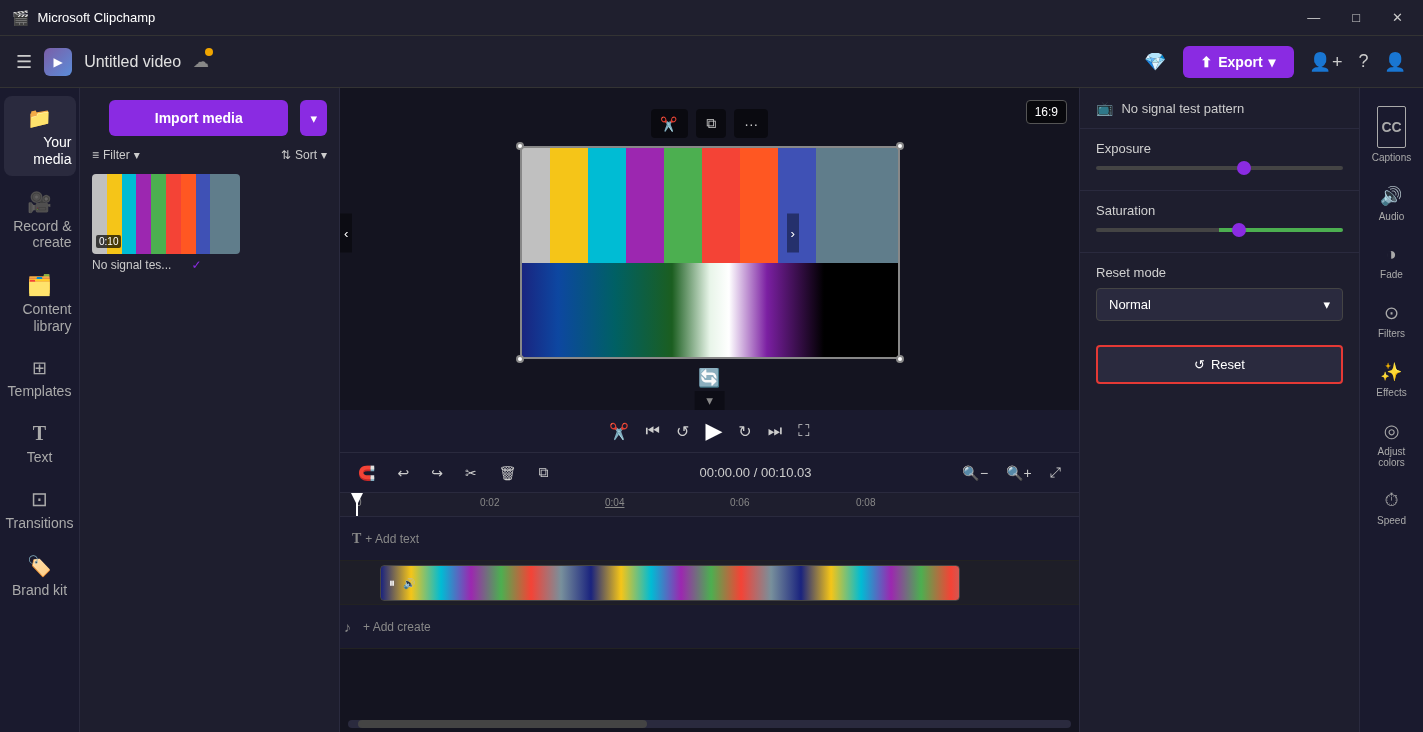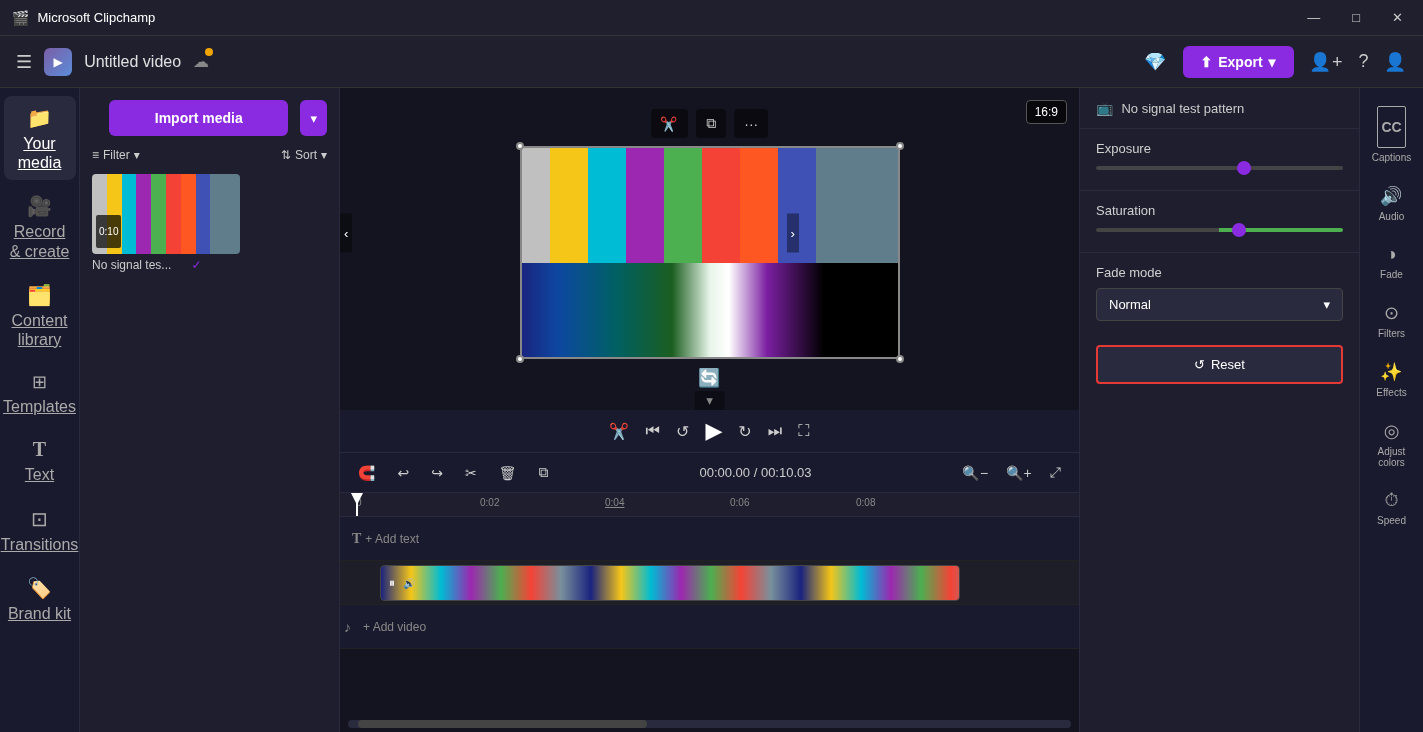--- a/index.html
+++ b/index.html
@@ -26,32 +26,32 @@
     .topbar-icon-btn { color: #ccc; font-size: 18px; cursor: pointer; background: none; border: none; }
 
     
     .content { display: flex; flex: 1; overflow: hidden; }
 
     
     .sidebar { width: 80px; background: #1a1a2e; display: flex; flex-direction: column; align-items: center; padding-top: 8px; border-right: 1px solid #2a2a3e; gap: 4px; }
     .sidebar-item { width: 72px; display: flex; flex-direction: column; align-items: center; padding: 10px 4px 8px; border-radius: 8px; cursor: pointer; color: #aaa; gap: 4px; }
     .sidebar-item.active { background: #2a2a3e; color: #fff; }
     .sidebar-item-icon { font-size: 20px; }
-    .sidebar-item-label { font-size: 16px; text-align: center; line-height: 1.2; text-decoration: underline; }
+    .sidebar-item-label { font-size: 14px; text-align: right; line-height: 1.2; }
 
     
     .media-panel { width: 260px; background: #1e1e2e; border-right: 1px solid #2a2a3e; display: flex; flex-direction: column; padding: 12px; overflow-y: auto; }
     .import-btn { background: #8a2be2; color: #fff; border: none; border-radius: 6px; padding: 10px 0; font-size: 14px; font-weight: 600; cursor: pointer; flex: 1; }
     .import-btn-wrapper { display: flex; gap: 12px; margin-bottom: 12px; margin-left: 17px; }
     .import-btn-arrow { background: #8a2be2; color: #fff; border: none; border-radius: 6px; padding: 10px 10px; font-size: 13px; cursor: pointer; }
     .media-controls { display: flex; justify-content: space-between; margin-bottom: 12px; }
     .media-ctrl-btn { background: none; border: none; color: #ccc; cursor: pointer; font-size: 12px; display: flex; align-items: center; gap: 4px; }
     .media-item { position: relative; cursor: pointer; }
     .media-thumbnail { width: 148px; height: 80px; background: linear-gradient(to right, #c0c0c0 10%, #f5c518 10% 20%, #00bcd4 20% 30%, #9c27b0 30% 40%, #4caf50 40% 50%, #f44336 50% 60%, #ff5722 60% 70%, #3f51b5 70% 80%, #607d8b 80%); border-radius: 4px; }
-    .media-duration { position: absolute; bottom: 24px; left: 4px; background: rgba(0,0,0,0.7); color: #fff; font-size: 10px; padding: 11px 3px; border-radius: 2px; }
+    .media-duration { position: absolute; bottom: 24px; left: 4px; background: rgba(0,0,0,0.7); color: #fff; font-size: 10px; padding: 1px 3px; border-radius: 2px; }
     .media-name { font-size: 12px; color: #ccc; margin-top: 4px; display: flex; align-items: center; gap: 20px; }
     .checkmark { color: #8a2be2; }
 
     
     .preview-area { flex: 1; background: #141420; display: flex; flex-direction: column; }
     .preview-top { flex: 1; display: flex; flex-direction: column; align-items: center; justify-content: center; position: relative; overflow: hidden; }
     .preview-toolbar { display: flex; gap: 8px; margin-bottom: 8px; }
     .preview-tool-btn { background: rgba(0,0,0,0.5); border: none; color: #ccc; padding: 6px 10px; border-radius: 4px; cursor: pointer; font-size: 14px; }
     .preview-canvas { position: relative; width: 380px; height: 213px; }
     .preview-video { width: 100%; height: 100%; background: linear-gradient(to right, #c0c0c0 8%, #f5c518 8% 18%, #00bcd4 18% 28%, #9c27b0 28% 38%, #4caf50 38% 48%, #f44336 48% 58%, #ff5722 58% 68%, #3f51b5 68% 78%, #607d8b 78% 88%); position: relative; border: none; }
@@ -307,21 +307,21 @@
                 <div class="video-clip-inner">
                   <span class="clip-pause-icon">⏸</span>
                   <span class="clip-audio-icon">🔊</span>
                 </div>
               </div>
             </div>
 
             <div class="track audio-track">
               <span class="music-note">♪</span>
               <div class="add-audio-btn">
-                <span>+ Add video</span>
+                <span>+ Add create</span>
               </div>
             </div>
           </div>
         </div>
 
         <div class="timeline-scrollbar">
           <div class="timeline-scrollbar-thumb"></div>
         </div>
       </div>
     </div>
@@ -347,21 +347,21 @@
         <div class="slider-container">
           <div class="slider-track green">
             <div class="slider-thumb at-58"></div>
           </div>
         </div>
       </div>
 
 
 
       <div class="blend-section">
-        <div class="blend-label">Fade mode</div>
+        <div class="blend-label">Reset mode</div>
         <div class="blend-select">
           <span>Normal</span>
           <span>▾</span>
         </div>
       </div>
 
       <button class="reset-btn">
         <span>↺</span>
         <span>Reset</span>
       </button>

